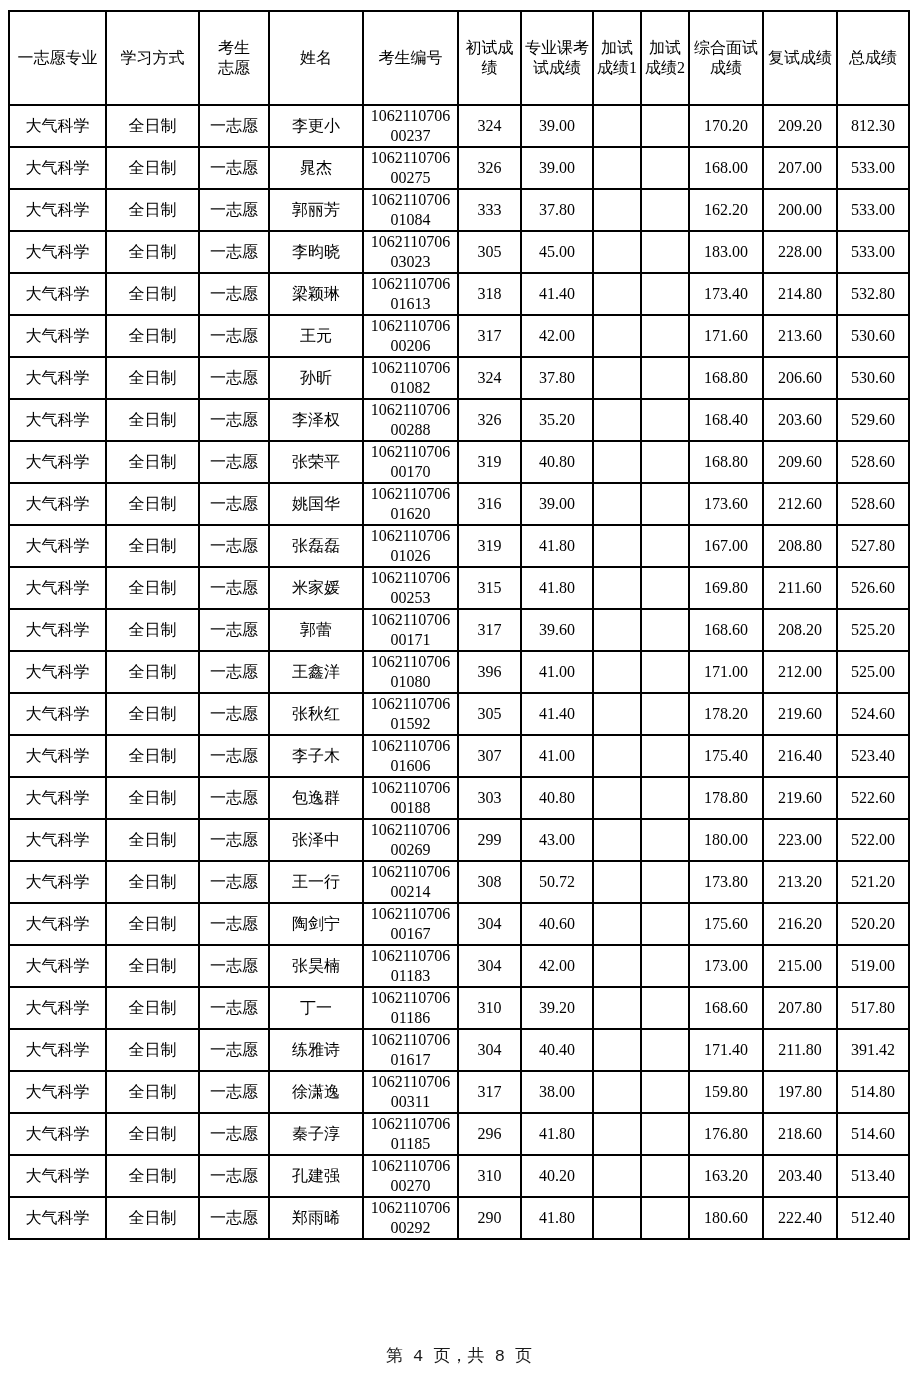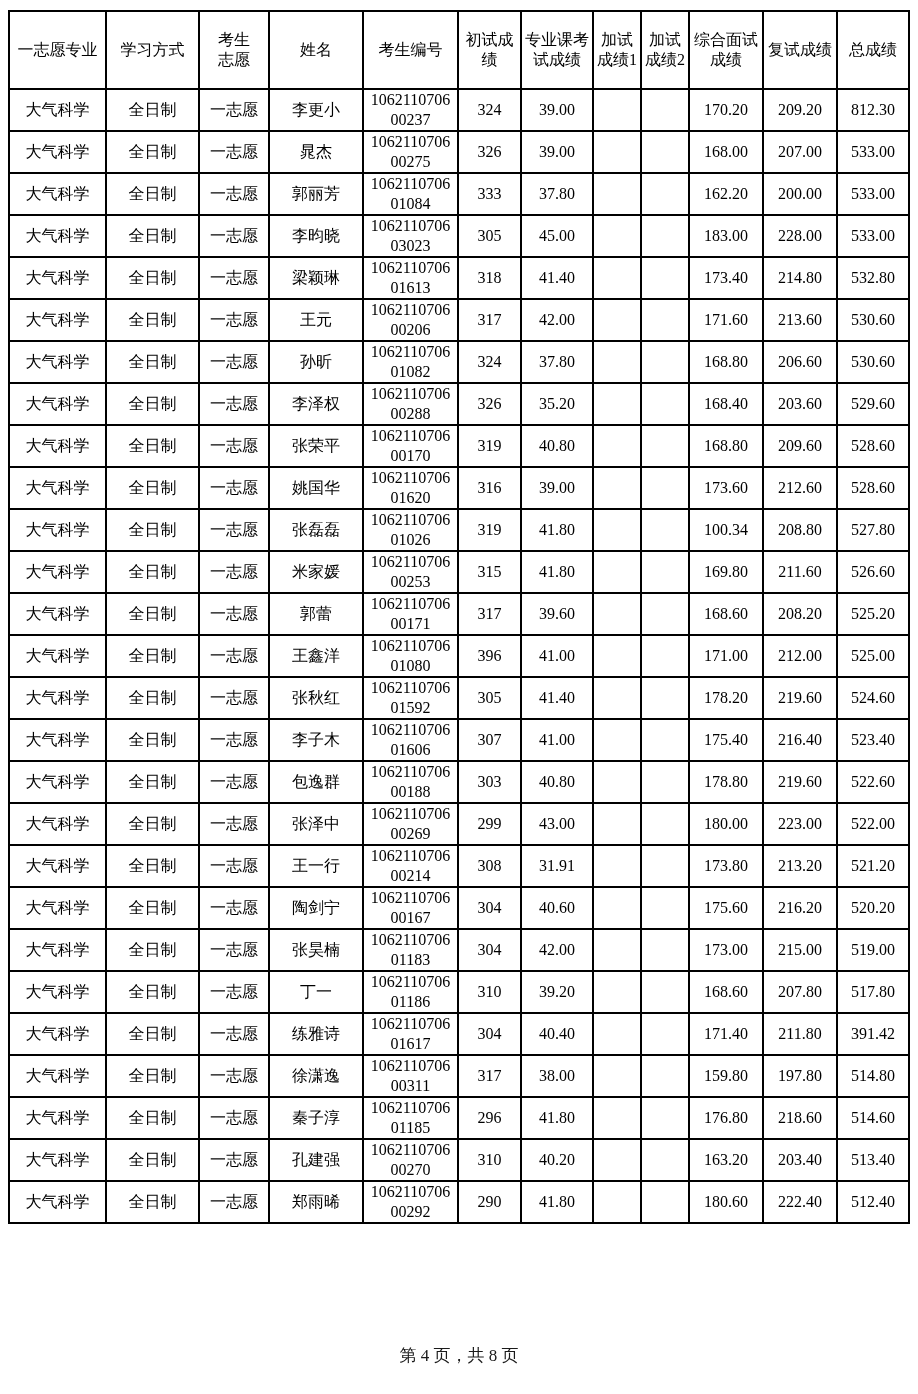--- a/index.html
+++ b/index.html
@@ -27,30 +27,31 @@
     border: 2px solid #000000;
     text-align: center;
     vertical-align: middle;
     font-size: 16px;
     font-weight: normal;
     padding: 0 2px;
     line-height: 1.25;
     white-space: pre-line;
     overflow: hidden;
   }
-  .score-table thead tr { height: 78px; }
+  .score-table thead tr { height: 94px; }
   .score-table tbody tr { height: 35px; }
   .page-footer {
     position: absolute;
     top: 1344px;
     left: 0;
     width: 918px;
     text-align: center;
     font-size: 17px;
     color: #1a1a1a;
+    font-family: Liberation Mono, monospace;
   }
 </style>
 </head>
 <body>
 
 <table class="score-table">
   <colgroup>
     <col style="width:97px">
       <col style="width:93px">
       <col style="width:70px">
@@ -251,21 +252,21 @@
     <td>大气科学</td>
     <td>全日制</td>
     <td>一志愿</td>
     <td>张磊磊</td>
     <td>1062110706
 01026</td>
     <td>319</td>
     <td>41.80</td>
     <td></td>
     <td></td>
-    <td>100.34</td>
+    <td>167.00</td>
     <td>208.80</td>
     <td>527.80</td>
   </tr>
 
   <tr>
     <td>大气科学</td>
     <td>全日制</td>
     <td>一志愿</td>
     <td>米家媛</td>
     <td>1062110706
@@ -376,21 +377,21 @@
   </tr>
 
   <tr>
     <td>大气科学</td>
     <td>全日制</td>
     <td>一志愿</td>
     <td>王一行</td>
     <td>1062110706
 00214</td>
     <td>308</td>
-    <td>31.91</td>
+    <td>50.72</td>
     <td></td>
     <td></td>
     <td>173.80</td>
     <td>213.20</td>
     <td>521.20</td>
   </tr>
 
   <tr>
     <td>大气科学</td>
     <td>全日制</td>

